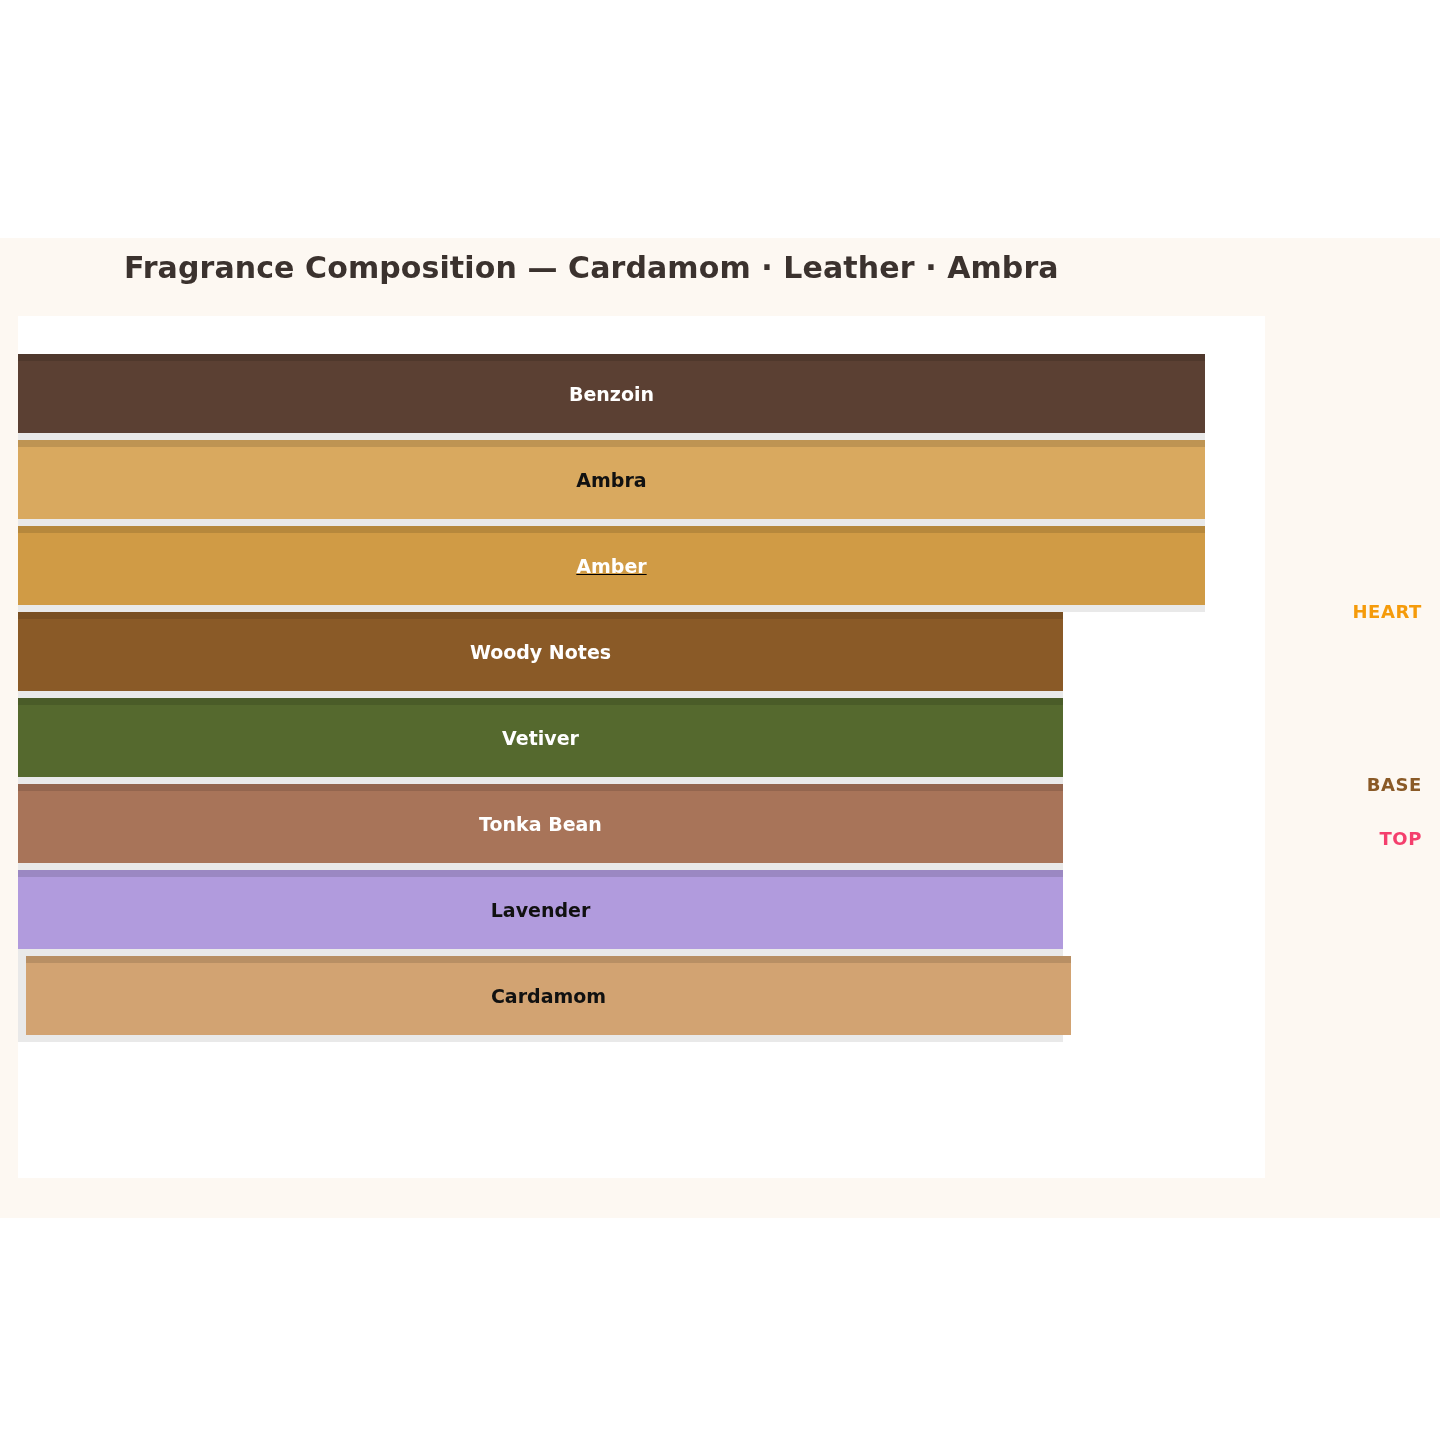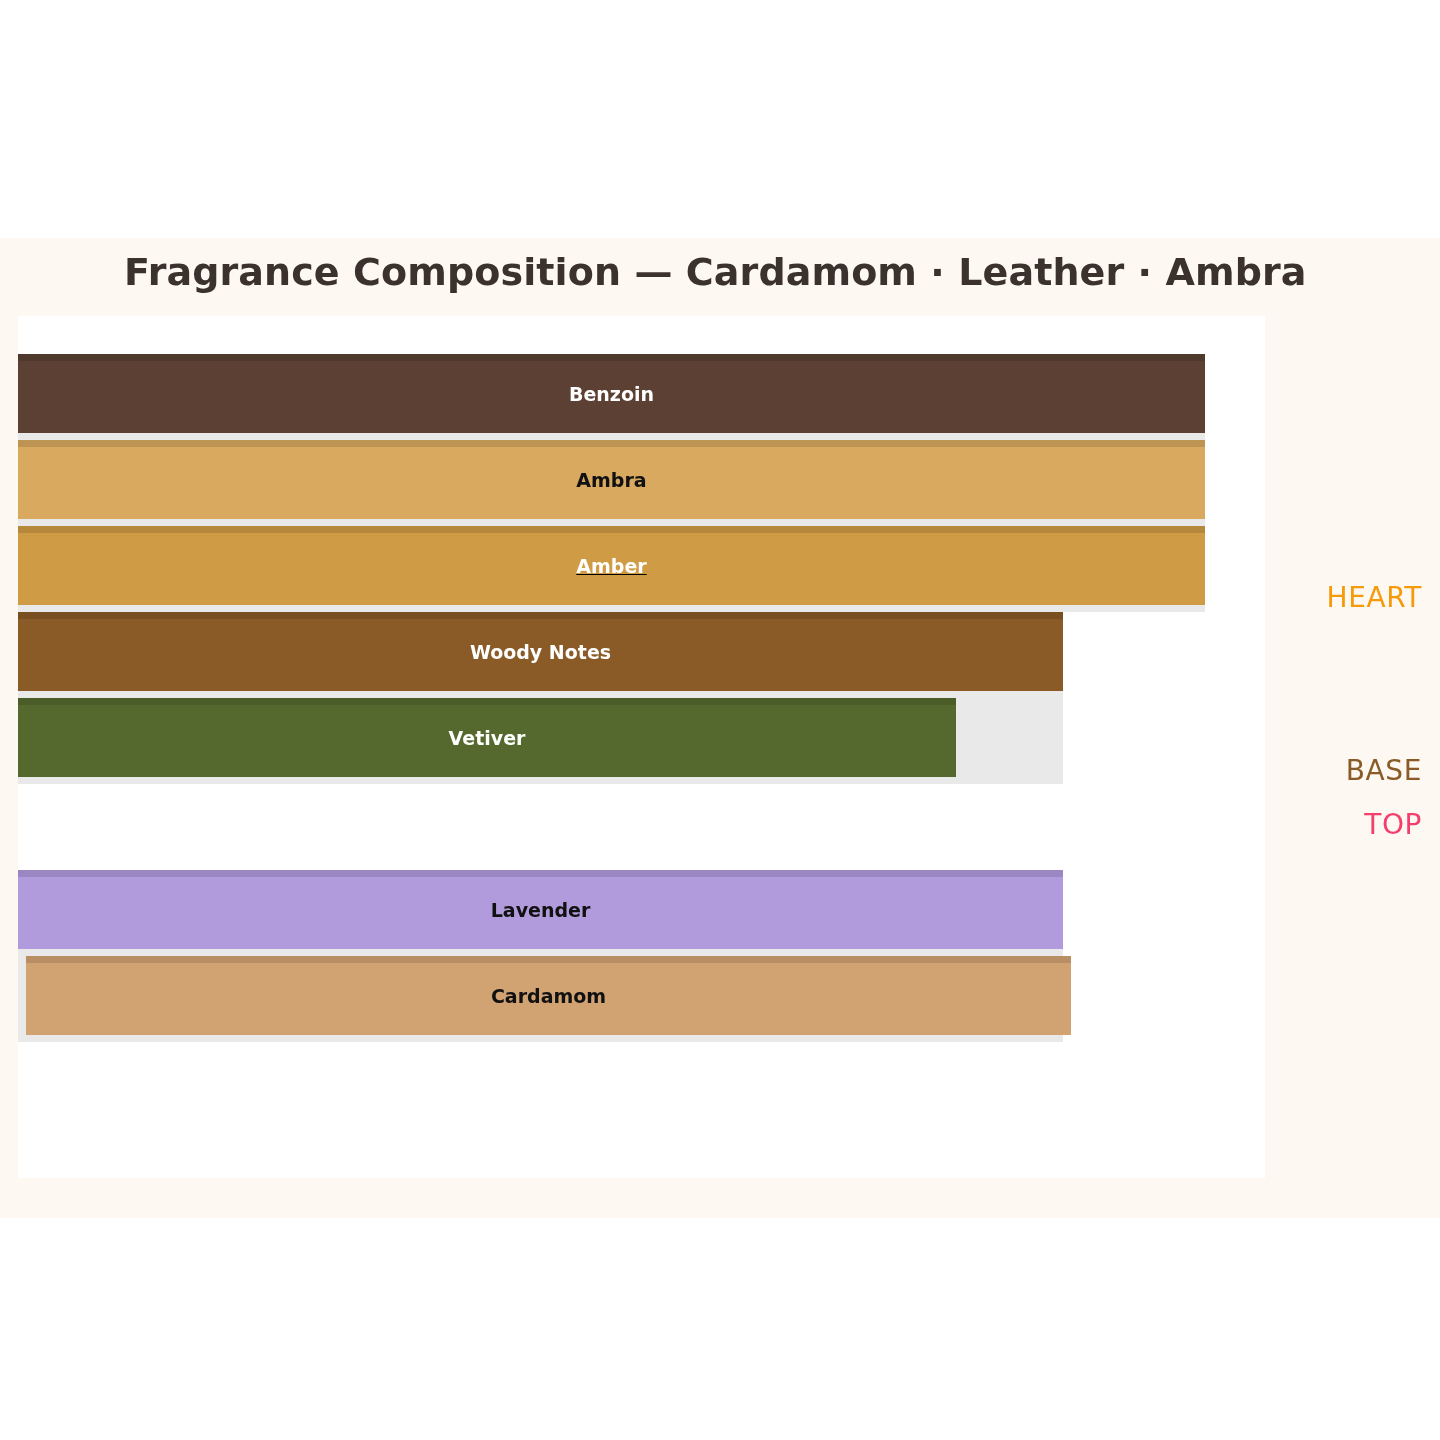--- a/index.html
+++ b/index.html
@@ -11,21 +11,21 @@
   }
   #stage{position:relative;width:1440px;height:1440px;}
 
   .cream-panel{
     position:absolute;left:0;top:238px;width:1440px;height:980px;
     background:#fdf8f2;
   }
 
   .chart-title{
     position:absolute;left:124px;top:250px;
-    font-size:38px;font-weight:bold;color:#3b322e;
+    font-size:30px;font-weight:bold;color:#3b322e;
     letter-spacing:.1px;white-space:nowrap;
   }
 
   .plot-card{
     position:absolute;left:18px;top:316px;width:1247px;height:862px;
     background:#ffffff;
   }
 
   .bars-layer{position:absolute;left:0;top:0;width:1247px;height:862px;}
 
@@ -45,21 +45,21 @@
   .bar-label{
     position:relative;z-index:2;
     font-size:19px;font-weight:bold;white-space:nowrap;
   }
   .lbl-light{color:#ffffff;}
   .lbl-dark{color:#111111;}
 
   .legend{position:absolute;left:1290px;top:238px;width:150px;height:980px;}
   .legend-item{
     position:absolute;right:18px;
-    font-size:28px;font-weight:normal;letter-spacing:.6px;white-space:nowrap;
+    font-size:18px;font-weight:bold;letter-spacing:.6px;white-space:nowrap;margin-top:20px;
   }
 </style>
 </head>
 <body>
 
 <div id="stage">
 
   <div class="cream-panel"></div>
 
   <div class="chart-title">Fragrance Composition — Cardamom · Leather · Ambra</div>
@@ -85,22 +85,28 @@
           </div>
         </div>
         <div class="bar-row" style="top: 296px; width: 1247px;">
           <div class="bar-track" style="width: 1045px; background: rgb(233, 233, 233);"></div>
           <div class="bar-fill" style="width: 1045px; background: rgb(138, 90, 39);">
             <span class="bar-label lbl-light" style="color: rgb(255, 255, 255);">Woody Notes</span>
           </div>
         </div>
         <div class="bar-row" style="top: 382px; width: 1247px;">
           <div class="bar-track" style="width: 1045px; background: rgb(233, 233, 233);"></div>
-          <div class="bar-fill" style="width: 938px; background: rgb(85, 105, 46);">
+          <div class="bar-fill" style="width: 1045px; background: rgb(85, 105, 46);">
             <span class="bar-label lbl-light" style="color: rgb(255, 255, 255);">Vetiver</span>
+          </div>
+        </div>
+        <div class="bar-row" style="top: 468px; width: 1247px;">
+          <div class="bar-track" style="width: 1045px; background: rgb(233, 233, 233);"></div>
+          <div class="bar-fill" style="width: 1045px; background: rgb(168, 116, 89);">
+            <span class="bar-label lbl-light" style="color: rgb(255, 255, 255);">Tonka Bean</span>
           </div>
         </div>
         <div class="bar-row" style="top: 554px; width: 1247px;">
           <div class="bar-track" style="width: 1045px; background: rgb(233, 233, 233);"></div>
           <div class="bar-fill" style="width: 1045px; background: rgb(177, 155, 221);">
             <span class="bar-label lbl-dark" style="color: rgb(17, 17, 17);">Lavender</span>
           </div>
         </div>
         <div class="bar-row" style="top: 640px; width: 1247px;">
           <div class="bar-track" style="width: 1045px; background: rgb(233, 233, 233);"></div>

